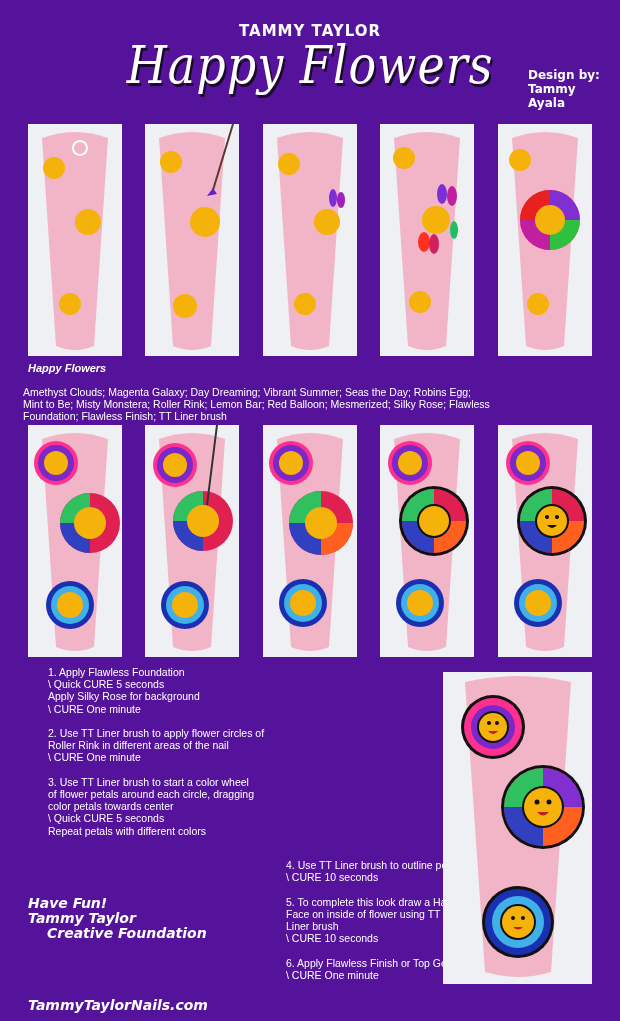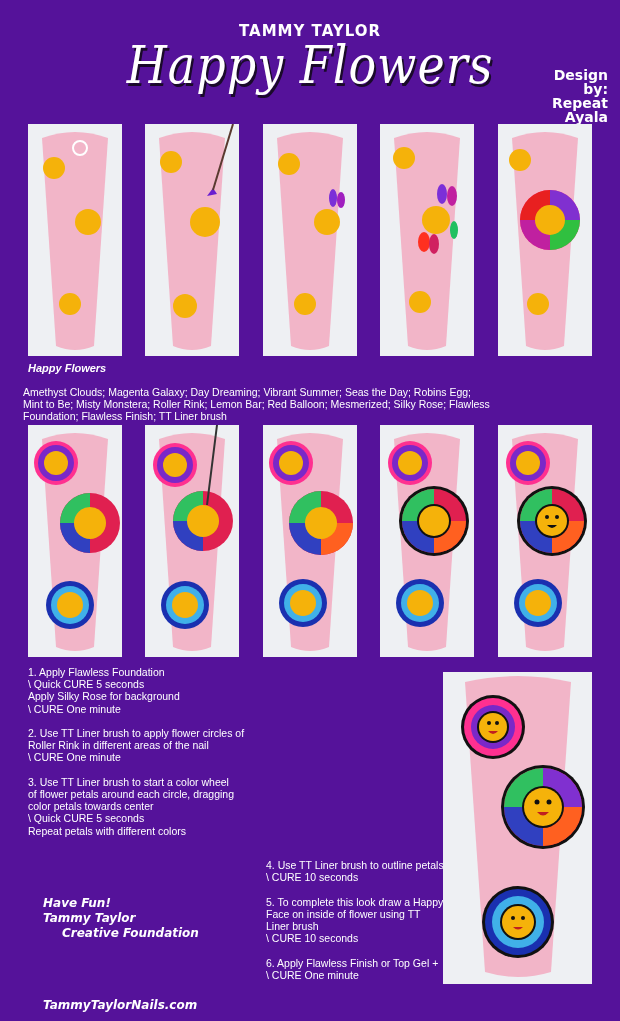--- a/index.html
+++ b/index.html
@@ -4,39 +4,39 @@
 <style>
   html, body { margin:0; padding:0; }
   body { width:620px; height:1021px; background:#55129a; position:relative; overflow:hidden;
          font-family:"Liberation Sans", sans-serif; color:#fff; }
   .abs { position:absolute; }
   .brand { left:0; width:620px; top:22px; text-align:center; font-family:"DejaVu Sans", sans-serif;
            font-weight:bold; font-size:15px; letter-spacing:1px; }
   .script { left:0; width:620px; top:38px; text-align:center; font-family:"DejaVu Serif", serif;
             font-style:italic; font-size:46px; font-weight:normal; letter-spacing:1px;
             text-shadow:2px 2px 0 #1a0a2a; transform:scaleY(1.15); }
-  .credit { left:528px; top:68px; width:80px; text-align:right; font-family:"DejaVu Sans", sans-serif;
-            font-weight:bold; font-size:14px; line-height:14px; }
+  .credit { left:528px; top:68px; width:80px; text-align:left; font-family:"DejaVu Sans", sans-serif;
+            font-weight:bold; font-size:12px; line-height:14px; }
   .panel { width:94px; height:232px; background:#eef0f3; overflow:hidden; }
   .panel svg { display:block; width:100%; height:100%; }
   .big { left:443px; top:672px; width:149px; height:312px; background:#eef0f3; overflow:hidden; }
   .big svg { display:block; width:100%; height:100%; }
   .sub-title { left:28px; top:362px; font-weight:bold; font-style:italic; font-size:11px; }
   .colors { left:23px; top:386px; width:470px; font-size:10.5px; line-height:12px; }
-  .steps { font-size:10.5px; line-height:12.2px; white-space:pre-line; }
-  .sign { font-family:"DejaVu Sans", sans-serif; font-style:italic; font-weight:bold; font-size:12px; line-height:15px;margin-left:15px; }
+  .steps { font-size:10.5px; line-height:12.2px; white-space:pre-line;margin-left:20px; }
+  .sign { font-family:"DejaVu Sans", sans-serif; font-style:italic; font-weight:bold; font-size:14px; line-height:15px; }
 </style>
 </head>
 <body>
 
 <div class="abs brand">TAMMY TAYLOR</div>
 <div class="abs script">Happy Flowers</div>
 <div class="abs credit">
   <div>Design by:</div>
-  <div>Repeat Ayala</div>
+  <div>Tammy Ayala</div>
 </div>
 
 <div class="abs panel" style="left:28px;top:124px">
   <svg viewBox="0 0 94 232">
     <path d="M14 14 Q47 2 80 14 L66 222 Q47 230 28 222 Z" fill="#f2b5c8"></path>
     <circle cx="26" cy="44" r="11" fill="#f5b20a"></circle>
       <circle cx="60" cy="98" r="13" fill="#f5b20a"></circle>
       <circle cx="42" cy="180" r="11" fill="#f5b20a"></circle>
     <circle cx="52" cy="24" r="7" fill="none" stroke="#fff" stroke-width="2"></circle>
   </svg>

